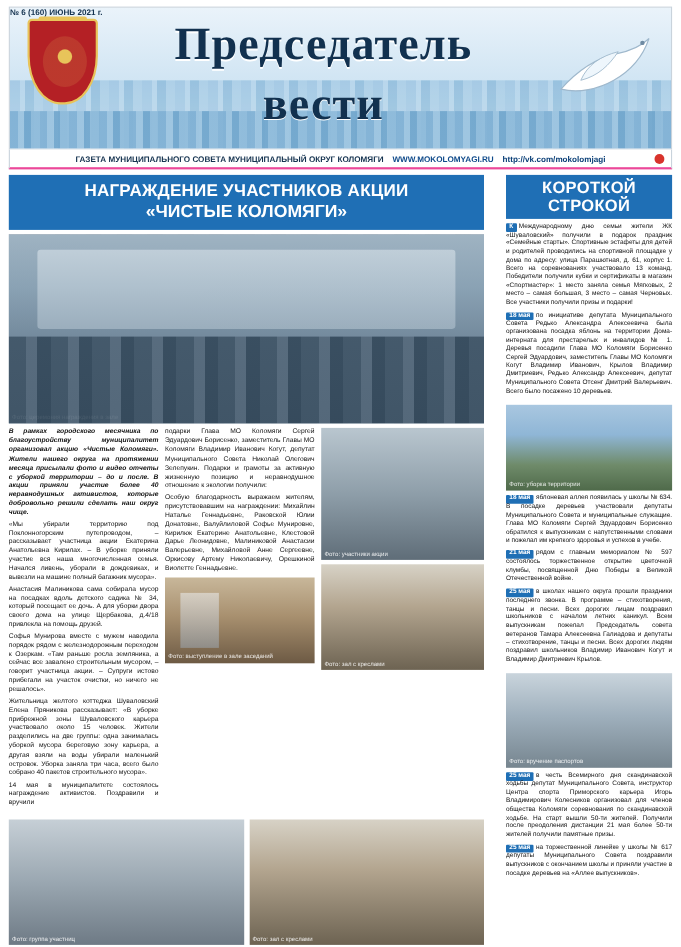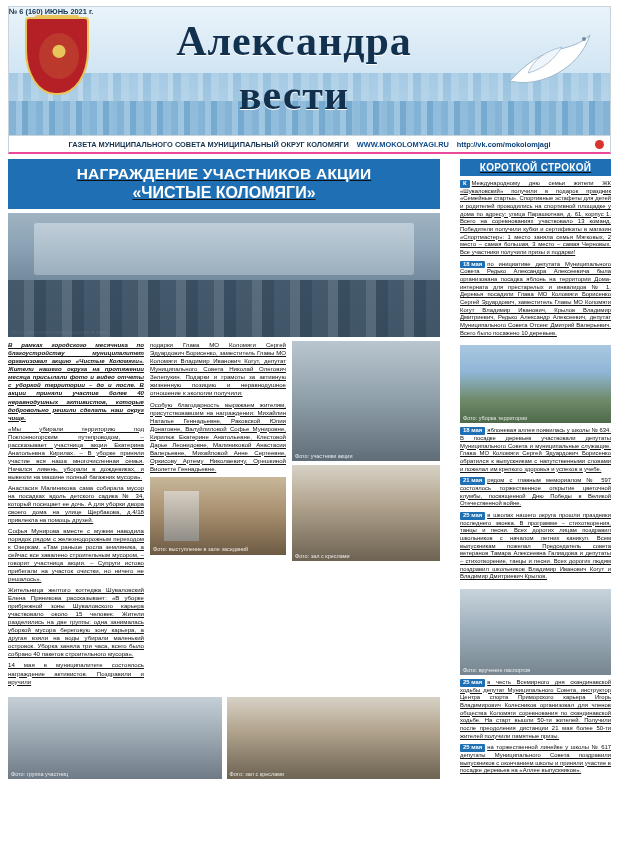--- a/index.html
+++ b/index.html
@@ -39,21 +39,21 @@
   .title-wrap .t2{font-size:42px;margin-top:14px;}
   .dove{position:absolute;right:16px;top:16px;width:96px;height:78px;}
   .dove svg{display:block;}
   .mast-bar{height:16px;background:#ffffff;border-left:1px solid #c9d3dc;border-right:1px solid #c9d3dc;border-bottom:2px solid #ec4899;
      display:flex;align-items:center;justify-content:center;gap:8px;font-size:7.4px;font-weight:bold;color:#14324f;}
   .mast-bar .url{color:#0f4a8a;}
   .mast-bar .vk{color:#0a3f77;font-weight:bold;}
   .mast-dot{display:inline-block;width:9px;height:9px;border-radius:50%;background:#d8332c;}
 
   
-  .content{display:flex;gap:20px;margin-top:5px;height:620px;text-decoration:underline;}
+  .content{display:flex;gap:20px;margin-top:5px;height:700px;}
   .left{width:432px;display:flex;flex-direction:column;gap:4px;}
   .right{width:165px;display:flex;flex-direction:column;gap:4px;}
 
   .headline{background:#1f6fb5;color:#fff;text-align:center;padding:6px 4px 7px 4px;}
   .headline .h1{font-size:15.5px;font-weight:bold;letter-spacing:.2px;line-height:1.1;}
   .headline .h2{font-size:16px;font-weight:bold;margin-top:2px;}
 
   .photo{background:#6f7d88;position:relative;overflow:hidden;}
   .photo .cap{position:absolute;left:3px;bottom:2px;font-size:5.5px;color:#fff;opacity:.85;}
   .ph-hall{height:196px;
@@ -73,21 +73,21 @@
   .ph-speech{background:linear-gradient(180deg,#c8b79a 0%,#a8906f 45%,#6d5a44 100%);position:relative;}
   .ph-speech:after{content:"";position:absolute;left:10%;top:18%;width:26%;height:64%;
     background:linear-gradient(180deg,#e8e8e8,#9aa3ab);opacity:.6;}
   .ph-kids{background:linear-gradient(180deg,#b9c6cf 0%,#8e9ea9 50%,#5f6d78 100%);}
   .ph-chairs{background:linear-gradient(180deg,#d7d2c6 0%,#b3a58f 40%,#6d6352 100%);}
   .ph-women{background:linear-gradient(180deg,#c6cfd6 0%,#9aa7b1 50%,#6e7a85 100%);}
   .ph-street{background:linear-gradient(180deg,#a9c7e0 0%,#8fb6d6 35%,#6f8b6a 70%,#4f6a4a 100%);}
   .ph-tablet{background:linear-gradient(180deg,#c9d4dc 0%,#9fb0bd 45%,#76858f 100%);}
 
   
-  .short-head{background:#1f6fb5;color:#fff;font-size:10px;font-weight:bold;text-align:center;padding:3px 0;letter-spacing:.3px;}
+  .short-head{background:#1f6fb5;color:#fff;font-size:15px;font-weight:bold;text-align:center;padding:3px 0;letter-spacing:.3px;}
   .short-body{font-size:5.9px;line-height:1.3;text-align:justify;color:#111;}
   .short-body p{margin:0 0 4px 0;}
   .datebadge{display:inline-block;background:#1f6fb5;color:#fff;font-weight:bold;font-size:5.9px;padding:0 3px;margin-right:2px;border-radius:1px;}
 
   .bottomstrip{display:flex;gap:5px;margin-top:4px;height:84px;}
   .bottomstrip .photo{flex:1;}
 </style>
 </head>
 <body>
 
@@ -96,21 +96,21 @@
   <div class="masthead">
     <div class="sky-city"></div>
     <div class="city2"></div>
 
     <div class="coat">
       <div class="crown"></div>
       <div class="shield"></div>
     </div>
 
     <div class="title-wrap">
-      <div class="t1">Александра</div>
+      <div class="t1">Председатель</div>
       <div class="t2">вести</div>
     </div>
 
     <div class="dove">
       <svg width="96" height="78" viewBox="0 0 96 78">
         <path d="M12 58 C28 40 44 30 62 26 C72 24 84 20 92 12 C86 30 74 42 60 50 C46 58 28 62 12 58 Z" fill="#ffffff" stroke="#9fb8cc" stroke-width="1"></path>
         <path d="M30 50 C36 36 48 28 64 24 C56 36 46 46 30 50 Z" fill="#eef6fc" stroke="#9fb8cc" stroke-width=".8"></path>
         <circle cx="86" cy="16" r="2" fill="#6f8ba3"></circle>
       </svg>
     </div>

